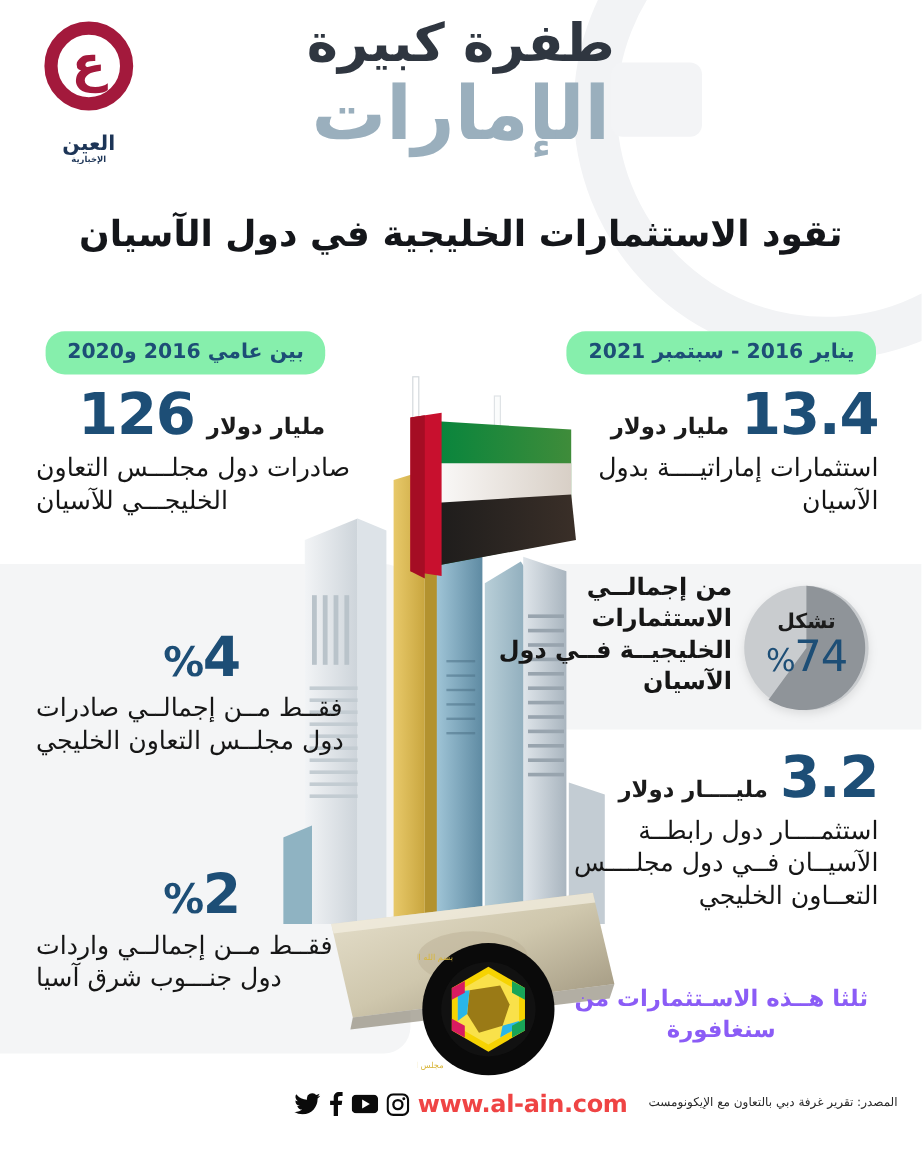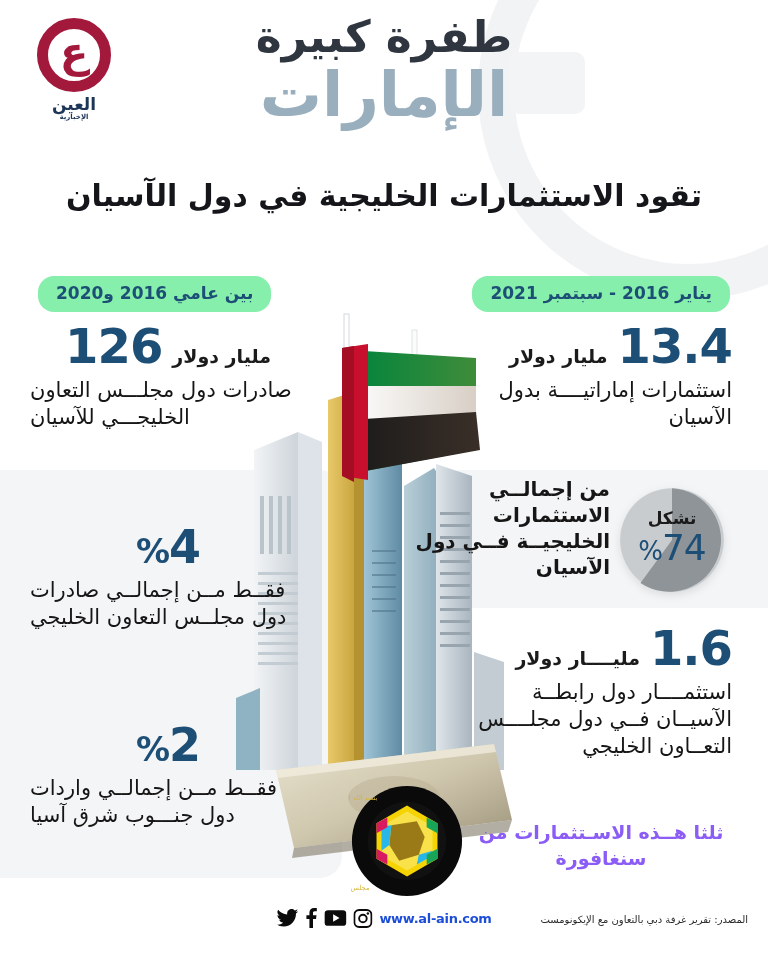--- a/index.html
+++ b/index.html
@@ -47,21 +47,21 @@
   .logo-mark { width:74px; height:74px; margin:0 auto; position:relative; }
   .logo-mark .ring {
     position:absolute; inset:0; border-radius:50%;
     border:11px solid #a3193c;
   }
   .logo-mark .ayn {
     position:absolute; left:50%; top:50%;
     transform:translate(-50%,-54%);
     font-size:42px; font-weight:700; color:#a3193c; line-height:1;
   }
-  .logo-word { font-size:17px; font-weight:700; color:#1d3557; margin-top:2px; letter-spacing:0; }
+  .logo-word { font-size:17px; font-weight:700; color:#1d3557; margin-top:18px; letter-spacing:0; }
   .logo-sub  { font-size:7px;  font-weight:700; color:#1d3557; margin-top:-1px; }
 
   .title-wrap { position:absolute; right:0; left:0; top:14px; text-align:center; }
   .title-1 {
     font-size:44px; font-weight:700; color:#2f3640;
     line-height:1.05; letter-spacing:-1px;
   }
   .title-2 {
     font-size:62px; font-weight:700; color:#9aafbd;
     line-height:1.05; margin-top:2px; letter-spacing:-1px;
@@ -140,21 +140,21 @@
   .footer { position:absolute; z-index:6; left:0; right:0; bottom:18px; height:40px; }
   .source {
     position:absolute; right:20px; top:12px;
     font-size:10px; font-weight:400; color:#2a2a2a;
   }
   .social {
     position:absolute; left:50%; top:6px; transform:translateX(-50%);
     display:flex; align-items:center; gap:7px; direction:ltr;
   }
   .social svg { display:block; fill:#0b0b0b; }
-  .site { font-size:13px; font-weight:700; color:#1d4ed8; margin-left:0; letter-spacing:-0.3px; }
+  .site { font-size:20px; font-weight:700; color:#ef4444; margin-left:0; letter-spacing:-0.3px; }
 </style>
 </head>
 <body>
 
 <div class="bg-layer">
   <div class="deco-arc"></div>
   <div class="deco-rect"></div>
   <div class="panel-left"></div>
   <div class="panel-right"></div>
 </div>
@@ -332,21 +332,21 @@
   </div>
   <div class="pie-label">
     <div class="tash">تشكل</div>
     <div class="val"><span class="sym">%</span><span>74</span></div>
   </div>
   <div class="pie-text">من إجمالــي الاستثمارات الخليجيــة فــي دول الآسيان</div>
 </div>
 
 <div class="stat stat-right" style="top:624px;">
   <div class="amount">
-    <span class="num">1.6</span>
+    <span class="num">3.2</span>
     <span class="unit">مليــــار دولار</span>
   </div>
   <div class="desc">استثمــــار دول رابطــة الآسيــان فــي دول مجلــــس التعــاون الخليجي</div>
 </div>
 
 <div class="note">ثلثا هــذه الاسـتثمارات من سنغافورة</div>
 
 <div class="stat stat-left" style="top:322px;">
   <div class="amount">
     <span class="num">126</span>

